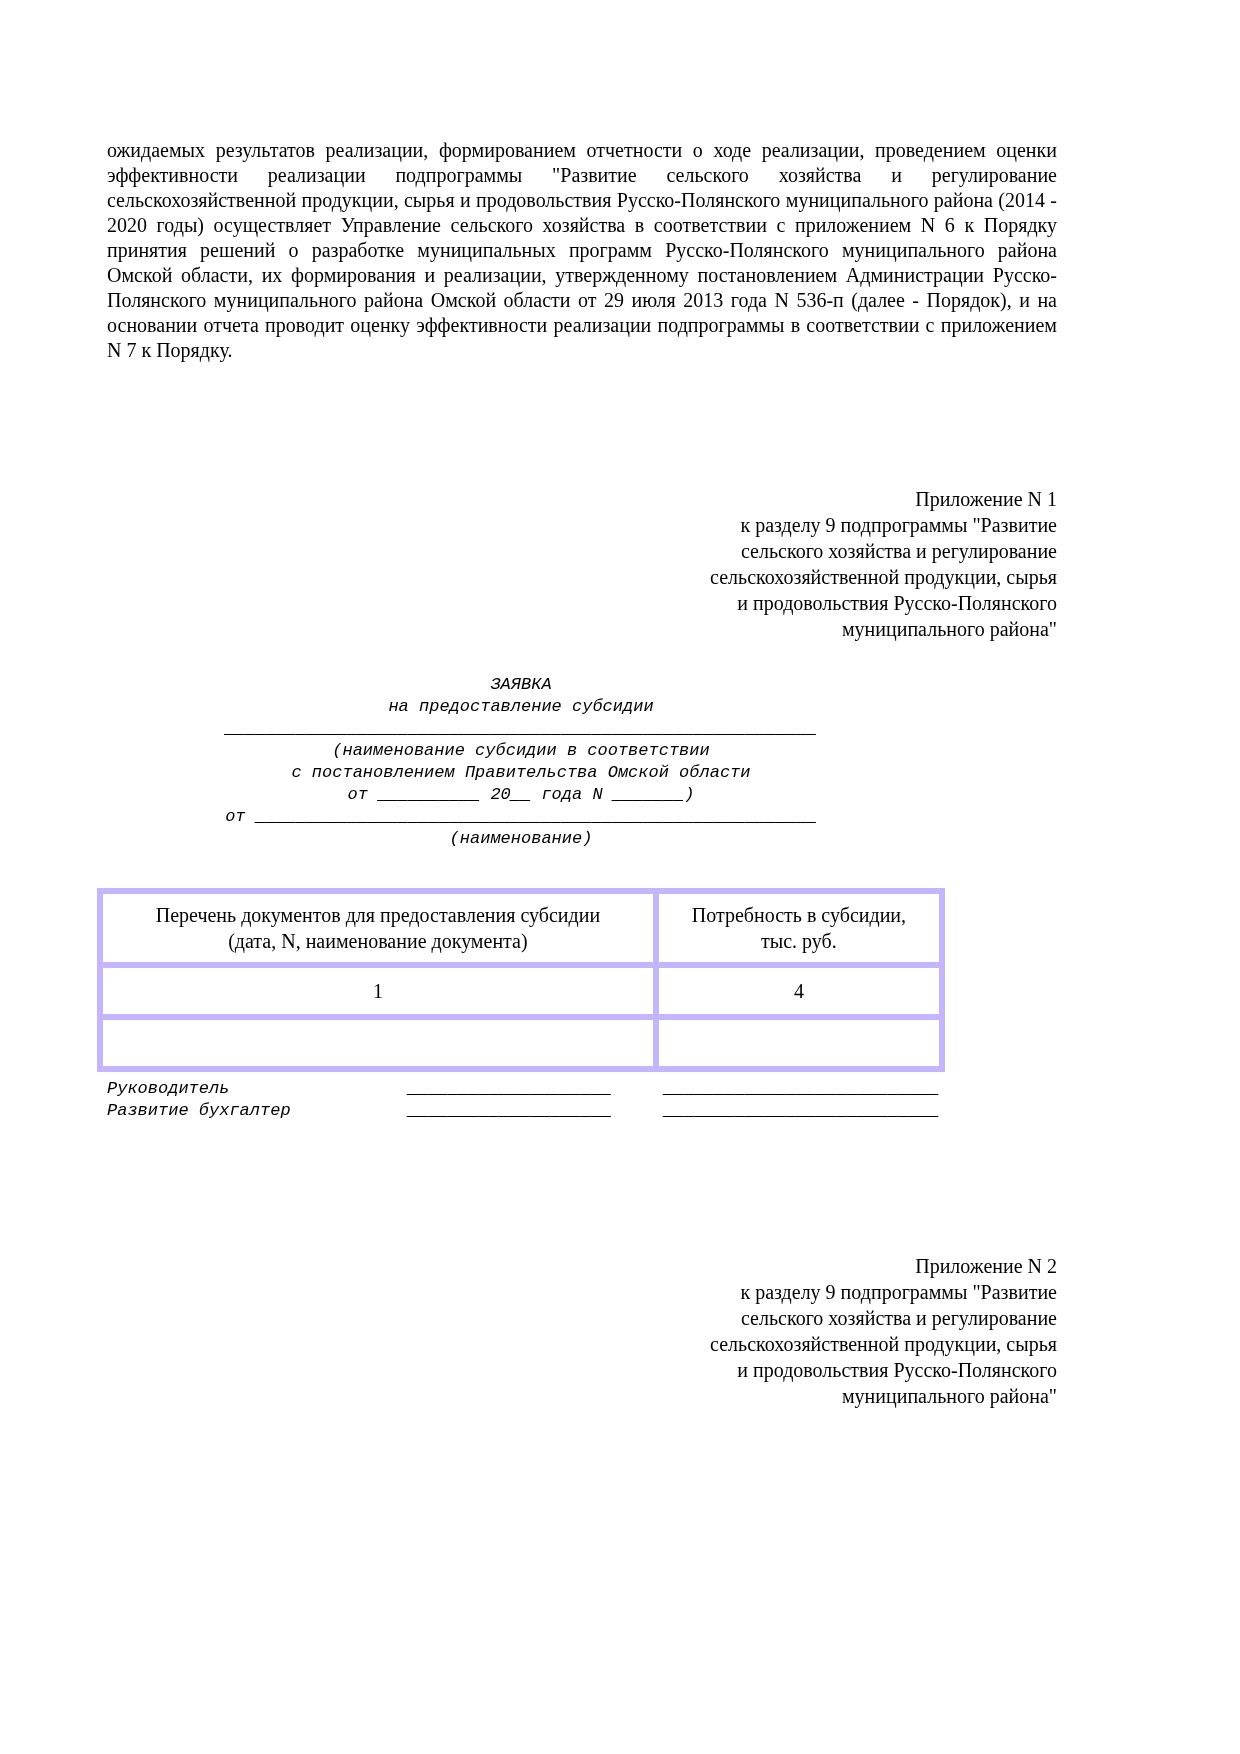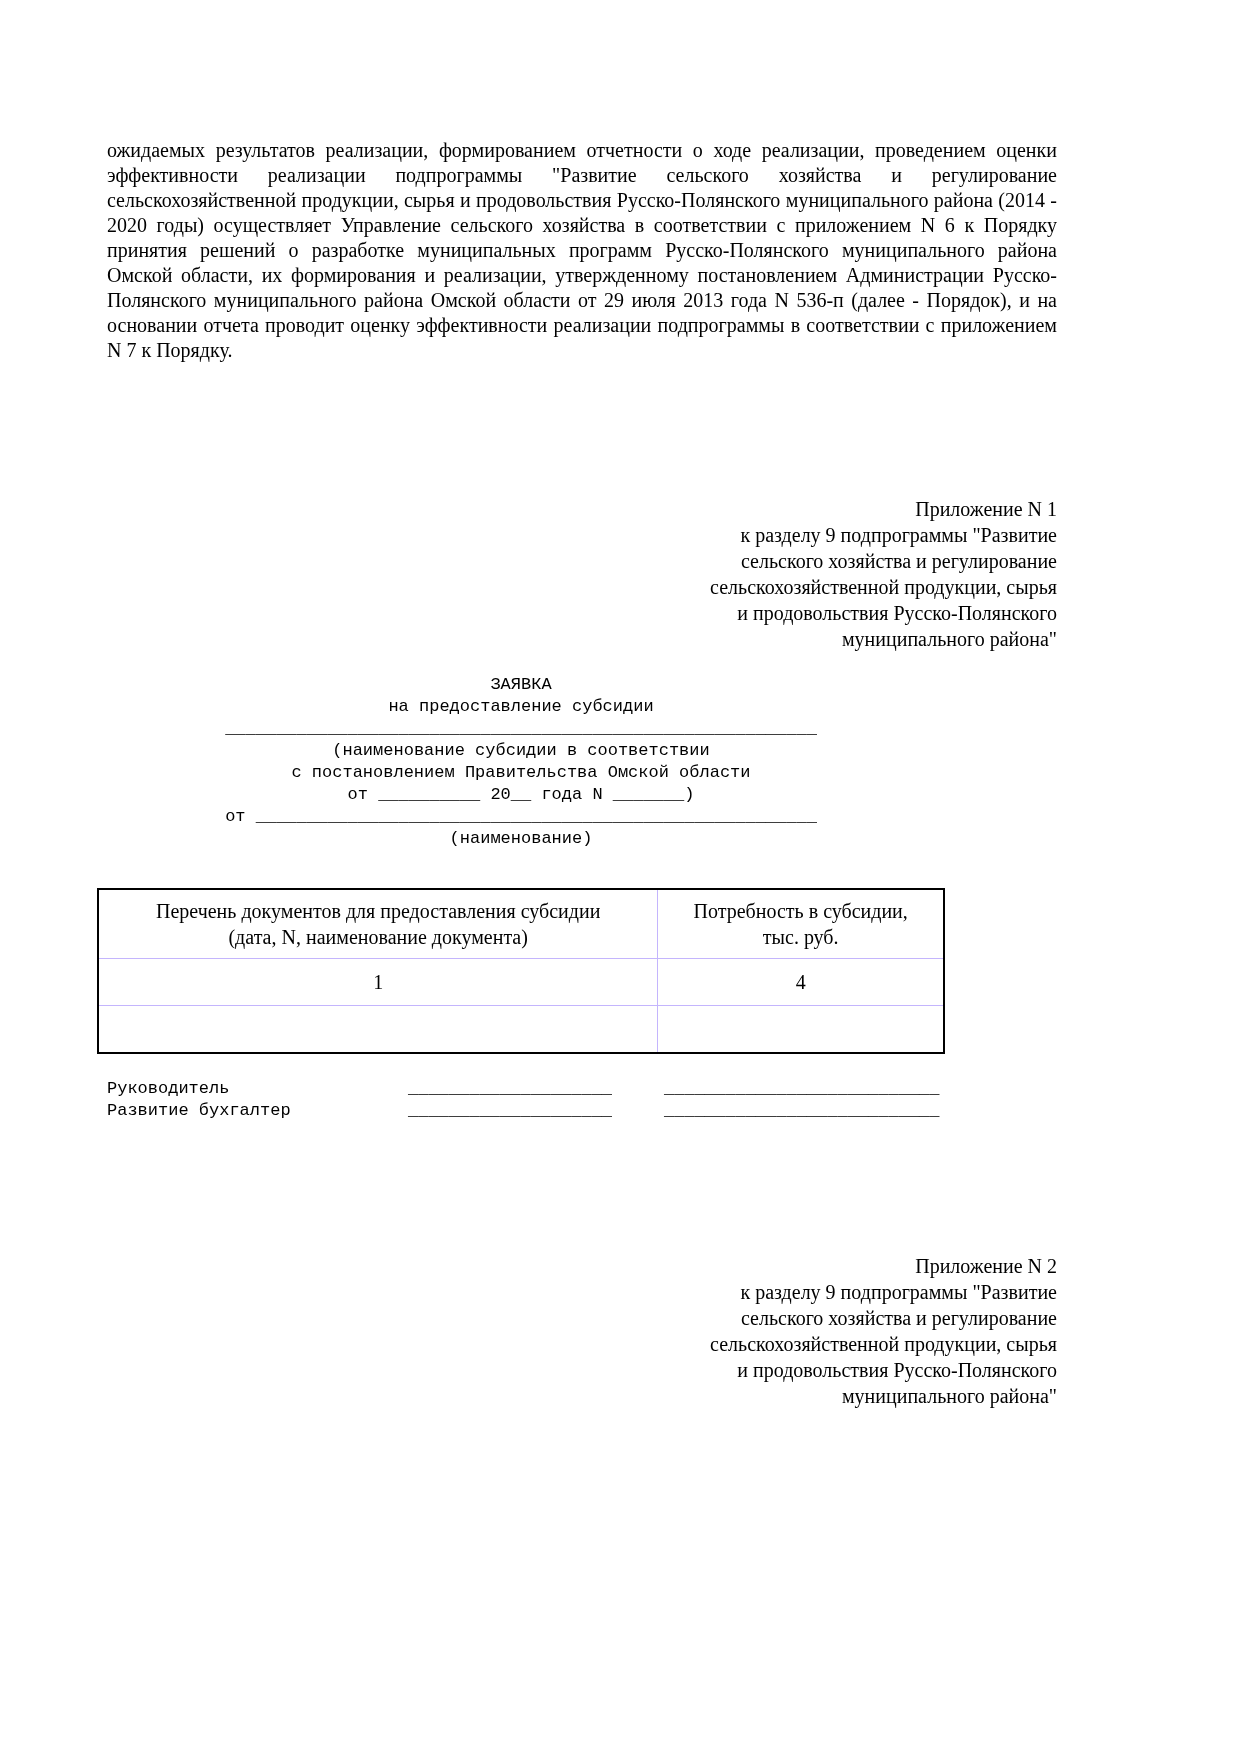--- a/index.html
+++ b/index.html
@@ -18,37 +18,38 @@
   }
   .serif {
     font-family: "Liberation Serif", serif;
     font-size: 20px;
     line-height: 25px;
   }
   .mono {
     font-family: "Liberation Mono", "DejaVu Sans Mono", monospace;
     font-size: 17px;
     line-height: 22px;
+    font-style: italic;
   }
   .para {
     position: absolute;
     left: 107px;
     top: 138px;
     width: 950px;
     margin: 0;
     text-align: justify;
   }
   .appendix {
     position: absolute;
     left: 107px;
     width: 950px;
     text-align: right;
     line-height: 26px;
   }
-  #appendix1 { top: 496px; }
+  #appendix1 { top: 486px; }
   #appendix2 { top: 1253px; }
   .form-block {
     position: absolute;
     left: 97px;
     top: 674px;
     width: 848px;
     text-align: center;
   }
   .form-block div {
     white-space: pre;
@@ -57,21 +58,21 @@
     position: absolute;
     left: 97px;
     top: 888px;
     width: 848px;
     border-collapse: collapse;
     border: 2px solid #000000;
     table-layout: fixed;
   }
   table.subsidy th,
   table.subsidy td {
-    border: 1px solid #c4b5fd;
+    border: 6px solid #c4b5fd;
     font-family: "Liberation Serif", serif;
     font-size: 20px;
     font-weight: normal;
     line-height: 26px;
     text-align: center;
     vertical-align: middle;
     white-space: pre-line;
     padding: 8px 10px;
   }
   .col1 { width: 67%; }

